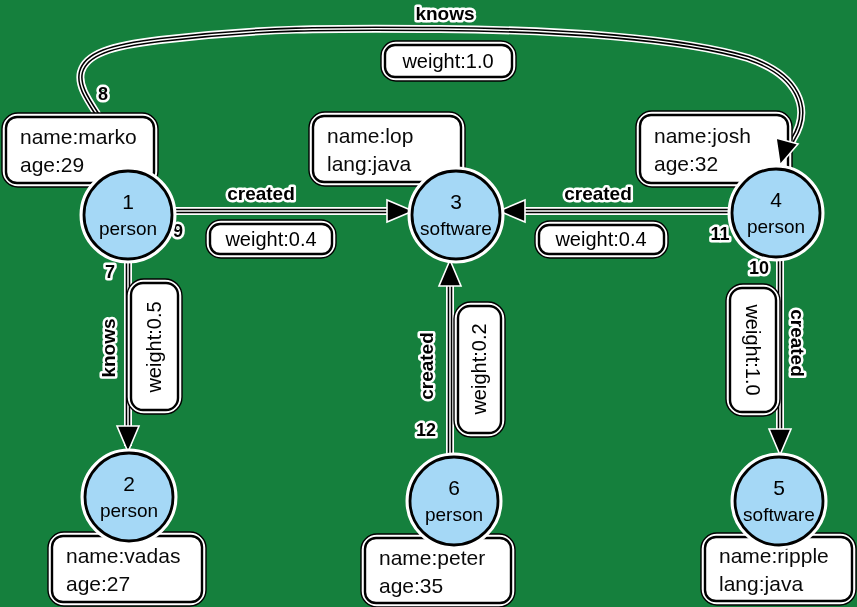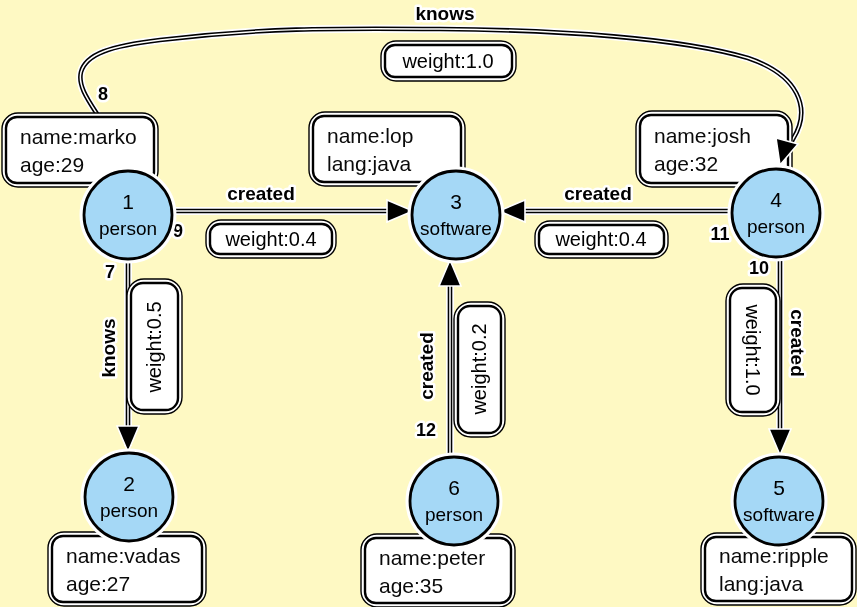--- a/index.html
+++ b/index.html
@@ -1,16 +1,16 @@
 <!DOCTYPE html>
 <html><head>
 <meta charset="utf-8">
 <style>
   html,body{margin:0;padding:0;background:#fff;}
-  .stage{position:relative;width:857px;height:607px;background:#fef9c3;overflow:hidden;
+  .stage{position:relative;width:857px;height:607px;background:#15803d;overflow:hidden;
          font-family:"Liberation Sans",sans-serif;}
   svg text{font-family:"Liberation Sans",sans-serif;}
 
   
   .ec{fill:none;stroke:#fff;stroke-width:8;}
   .em{fill:none;stroke:#000;stroke-width:4.6;}
   .ei{fill:none;stroke:#fff;stroke-width:1.5;}
 
   .arrow{fill:#000;stroke:#fff;stroke-width:1.6;}
 

